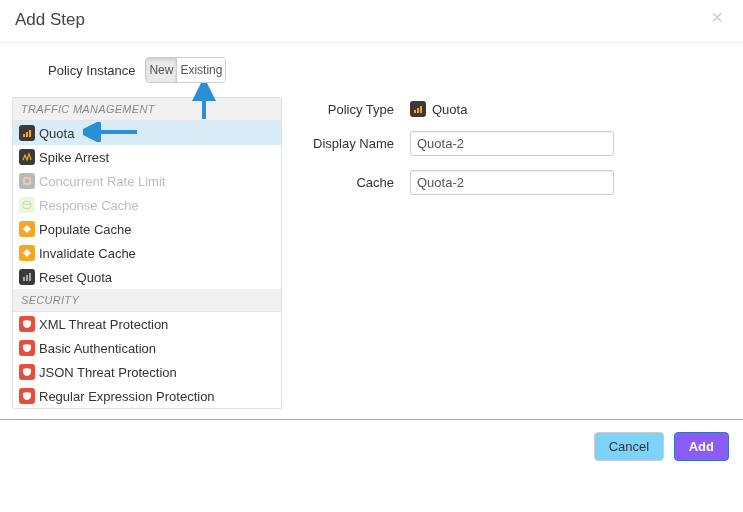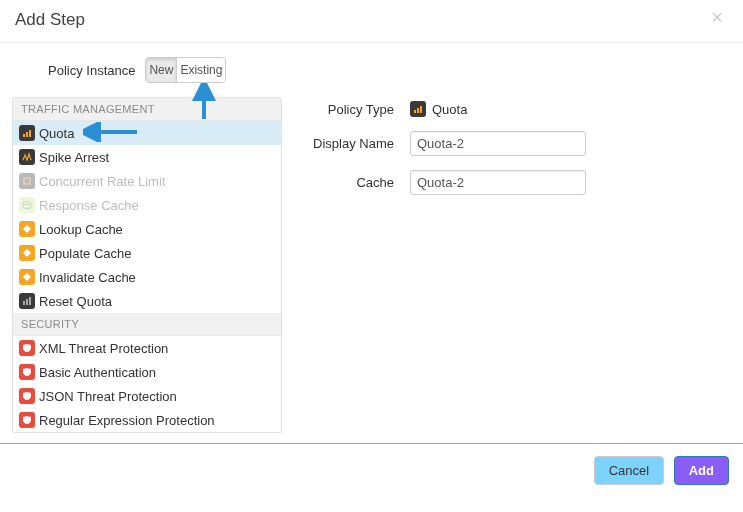--- a/index.html
+++ b/index.html
@@ -93,20 +93,21 @@
     max-height: 345px;
     overflow: hidden;
   }
   .group-header {
     background: #f1f1f1;
     color: #8a8a8a;
     font-size: 11px;
     letter-spacing: 0.3px;
     padding: 5px 8px;
     border-bottom: 1px solid #e7e7e7;
+    font-style: italic;
   }
   .policy-item {
     display: flex;
     align-items: center;
     gap: 4px;
     padding: 4px 6px;
     cursor: pointer;
     font-size: 13px;
     color: #333;
     position: relative;
@@ -161,21 +162,21 @@
     display: flex;
     align-items: center;
     gap: 6px;
     font-size: 13px;
   }
   .txt-input {
     border: 1px solid #ccc;
     border-radius: 3px;
     padding: 4px 6px;
     font-size: 13px;
-    width: 176px;
+    width: 204px;
     color:#555;
     box-shadow: inset 0 1px 1px rgba(0,0,0,0.06);
   }
 
   .modal-footer {
     padding: 12px 14px;
     text-align: right;
   }
   .btn {
     border: 1px solid #ccc;
@@ -268,28 +269,20 @@
         <div class="policy-item disabled">
           <span class="pic ic-green ic-faded">
             <svg width="10" height="10">
                 <ellipse cx="5" cy="3" rx="4" ry="1.5" fill="none" stroke="#6a9a3a"></ellipse>
                 <path d="M1,3 v4 a4,1.5 0 0 0 8,0 v-4" fill="none" stroke="#6a9a3a"></path>
               </svg>
           </span>
           <span>Response Cache</span>
         </div>
 
-        <div class="policy-item">
-          <span class="pic ic-gold">
-            <svg width="10" height="10">
-                <polygon points="5,1 9,5 5,9 1,5" fill="#fff"></polygon>
-              </svg>
-          </span>
-          <span>Lookup Cache</span>
-        </div>
 
         <div class="policy-item">
           <span class="pic ic-gold">
             <svg width="10" height="10">
                 <polygon points="5,1 9,5 5,9 1,5" fill="#fff"></polygon>
               </svg>
           </span>
           <span>Populate Cache</span>
         </div>
 

